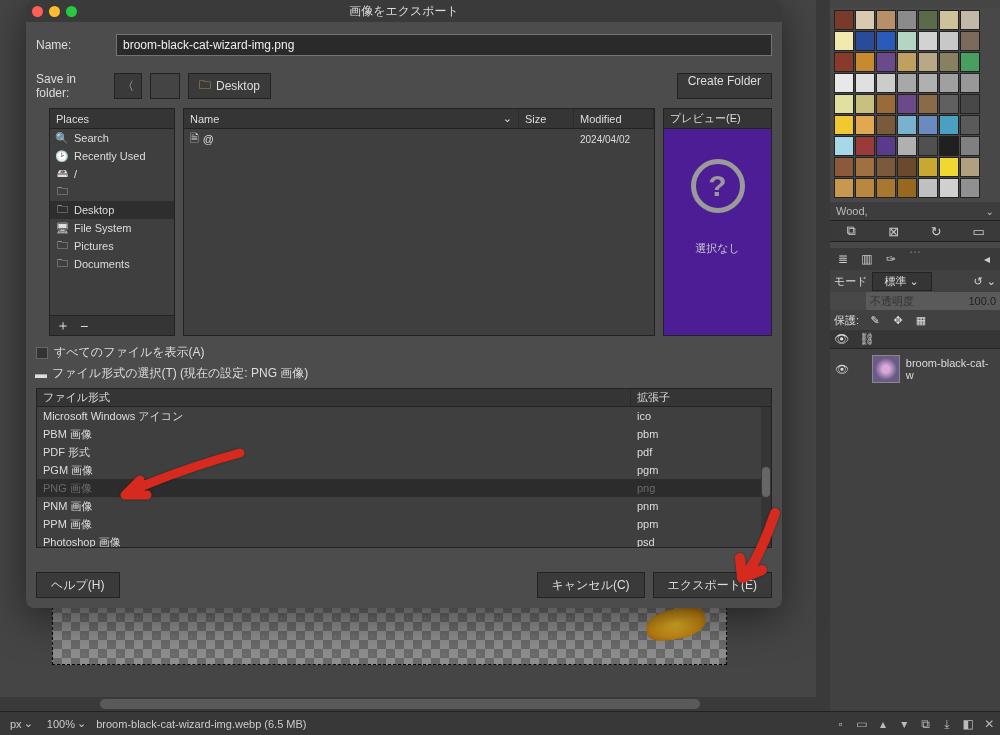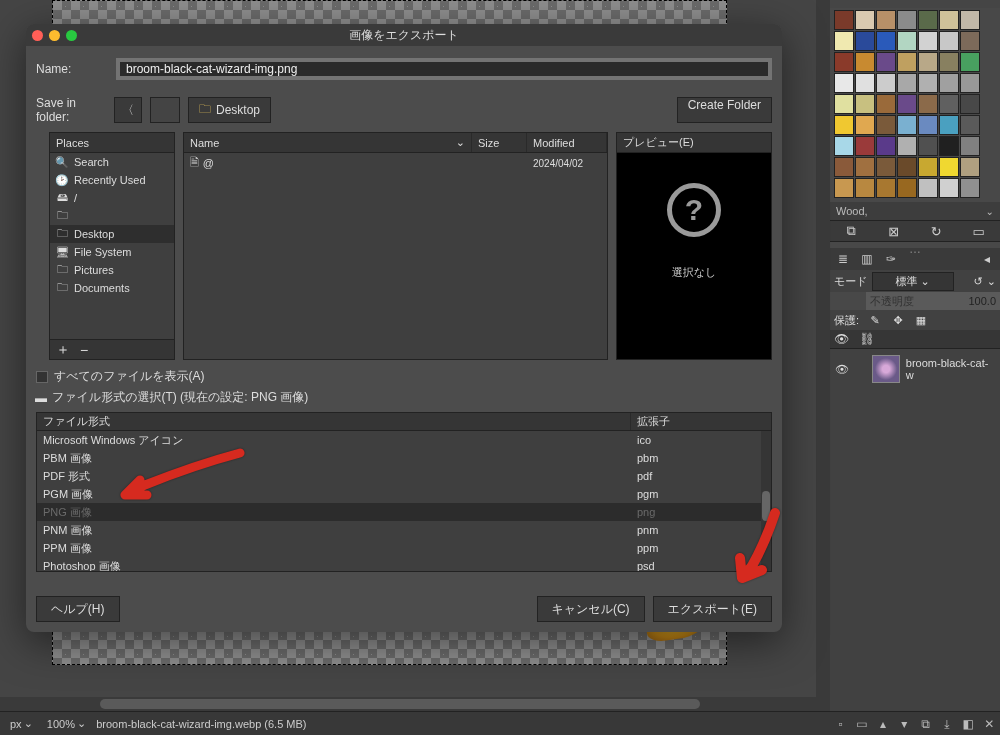--- a/index.html
+++ b/index.html
@@ -52,21 +52,21 @@
 .swatch-label-row { height: 18px; background: #3d3d3d; color: #bbb; font-size: 11px; padding: 2px 6px; display:flex; align-items:center; justify-content:space-between;}
 .swatch-label-row .caret { font-size: 10px; }
 .panel-icon-row { height: 22px; background: #3a3a3a; display:flex; align-items:center; justify-content:space-around; border-top:1px solid #222; border-bottom:1px solid #222;}
 .panel-icon-row .ic { width:16px; height:16px; display:inline-flex; align-items:center; justify-content:center; color:#ccc; font-size:13px;}
 .panel-mid-gap { height: 6px; background:#484848; position:relative;}
 .panel-mid-gap::after { content:"…"; position:absolute; left:50%; transform:translateX(-50%); color:#888;}
 .layer-toprow { height: 22px; background:#3a3a3a; display:flex; align-items:center; gap:6px; padding:0 4px;}
 .layer-toprow .tabic { width:18px; height:18px; display:inline-flex; align-items:center; justify-content:center; color:#ccc;}
 .layer-toprow .spacer{flex:1}
 .layer-propsrow { display:flex; align-items:center; height:22px; background:#414141; font-size:11px; padding:0 4px; gap:4px;}
-.layer-propsrow .drop { background:#353535; border:1px solid #222; padding:1px 23px; display:flex; align-items:center; gap:3px;}
+.layer-propsrow .drop { background:#353535; border:1px solid #222; padding:1px 12px; display:flex; align-items:center; gap:3px;}
 .layer-propsrow .spacer{flex:1}
 .opacity-row { background:#5a5a5a; height:18px; display:flex; align-items:center; font-size:11px; padding:0 4px; color:#333;margin-left:36px;}
 .opacity-row .val { margin-left:auto; color:#222; font-weight:500;}
 .lock-row { height:20px; display:flex; align-items:center; gap:9px; padding:0 4px; background:#414141; font-size:11px;}
 .lock-row .ic{ width:14px;height:14px; display:inline-flex;align-items:center;justify-content:center;}
 .layer-list { flex:1; background:#414141; padding:4px; border-top:1px solid #222;}
 .layer-item { display:flex; align-items:center; gap:6px; padding:2px 0; font-size:11px;}
 .layer-item .thumb { width:28px; height:28px; background:#8a7aa8; border:1px solid #888; background-image: radial-gradient(circle at 50% 50%, #d7a8d8 20%, #6a5a88 60%); }
 .layer-item .eye { width:16px; text-align:center;}
 .layer-item .chain{ width:10px;}
@@ -85,32 +85,32 @@
   background:#383838; border-top:1px solid #222;
   display:flex; align-items:center; justify-content:space-around;
 }
 .bottom-toolbar .ic{ width:14px;height:14px; color:#bbb; font-size:12px; display:inline-flex;align-items:center;justify-content:center;}
 .scrollbar-h { position:absolute; left:0; bottom:24px; width:830px; height:14px; background:#3a3a3a;}
 .scrollbar-h .thumb{ position:absolute; left:100px; top:2px; width:600px; height:10px; background:#5a5a5a; border-radius:5px;}
 .scrollbar-v-right { position:absolute; right:170px; top:0; width:14px; height:697px; background:#3a3a3a;}
 
 
 .dialog {
-  position:absolute; left:26px; top:24px; width:756px; height:608px;
+  position:absolute; left:26px; top:0; width:756px; height:608px;
   background:#4c4c4c; border-radius:8px; box-shadow:0 10px 40px rgba(0,0,0,.5);
   display:flex; flex-direction:column; overflow:hidden;
 }
 .dlg-title { height:22px; background:#3a3a3a; display:flex; align-items:center; position:relative;}
 .dlg-title .traffic { position:absolute; left:6px; display:flex; gap:6px;}
 .dlg-title .dot{ width:11px;height:11px;border-radius:50%;}
 .dlg-title .dot.r{background:#ff5f57;} .dlg-title .dot.y{background:#febc2e;} .dlg-title .dot.g{background:#28c840;}
 .dlg-title .t { margin:0 auto; font-size:12px; color:#ddd;}
 .dlg-row { display:flex; align-items:center; padding:12px 10px; gap:10px;}
 .dlg-label { width:70px; font-size:12px; color:#ddd;}
-.dlg-input { flex:1; height:22px; background:#2a2a2a; border:4px solid #737373; color:#eee; padding:0 6px; font-size:12px;}
+.dlg-input { flex:1; height:22px; background:#2a2a2a; border:1px solid #737373; color:#eee; padding:0 6px; font-size:12px;}
 .path-row { display:flex; align-items:center; padding:4px 10px 8px 10px; gap:8px;}
 .path-row .nav-btn { width:28px; height:26px; background:#3a3a3a; border:1px solid #222; display:flex;align-items:center;justify-content:center; color:#ccc;}
 .path-row .sep-cell{ width:30px; height:26px; border:1px solid #222; background:#444;}
 .path-row .crumb { height:26px; padding:0 10px; background:#3a3a3a; border:1px solid #222; display:flex; align-items:center; gap:5px; color:#ddd;}
 .path-row .crumb .fic{color:#f0c95b;}
 .path-row .spacer{flex:1;}
 .path-row .create-btn{ height:26px; padding:0 10px; background:#3a3a3a; border:1px solid #222; color:#ddd;}
 
 .browser { display:flex; gap:8px; padding:0 10px; height:228px;}
 .places { width:126px; background:#3f3f3f; border:1px solid #222; display:flex; flex-direction:column;margin-left:13px;}
@@ -125,21 +125,21 @@
 .files .hdr .col{ padding:0 6px; display:flex; align-items:center; border-right:1px solid #2a2a2a;}
 .files .hdr .col.name{flex:1; justify-content:space-between;}
 .files .hdr .col.size{width:55px;}
 .files .hdr .col.mod{width:80px;}
 .files .row{ height:20px; display:flex; font-size:11px;}
 .files .row .c{ padding:0 6px; display:flex; align-items:center; gap:4px;}
 .files .row .c.name{flex:1;}
 .files .row .c.size{width:55px;}
 .files .row .c.mod{width:80px; font-size:10px;}
 
-.preview { width:156px; background:#000000; border:1px solid #222; display:flex; flex-direction:column; align-items:center; }
+.preview { width:109px; background:#4c1d95; border:1px solid #222; display:flex; flex-direction:column; align-items:center; }
 .preview .hdr{ align-self:stretch; height:20px; background:#353535; padding:0 6px; font-size:11px; display:flex;align-items:center; border-bottom:1px solid #222;}
 .preview .ph { margin-top:30px; width:54px;height:54px;border-radius:50%; border:5px solid #9a9a9a; display:flex;align-items:center;justify-content:center; color:#9a9a9a; font-size:30px; font-weight:bold;}
 .preview .txt{ margin-top:28px; font-size:11px; color:#ccc;}
 
 .opts { padding:6px 26px 0 10px; font-size:12px; color:#ddd;}
 .opts .line{ display:flex; align-items:center; gap:6px; padding:2px 0;}
 .opts .cb{ width:12px;height:12px; border:1px solid #666; background:#333;}
 .opts .disc{ width:10px;height:10px; display:inline-flex; align-items:center; justify-content:center;}
 
 .ft-table { margin:4px 10px 0 10px; background:#3f3f3f; border:1px solid #222; height:160px; display:flex; flex-direction:column; position:relative;}

